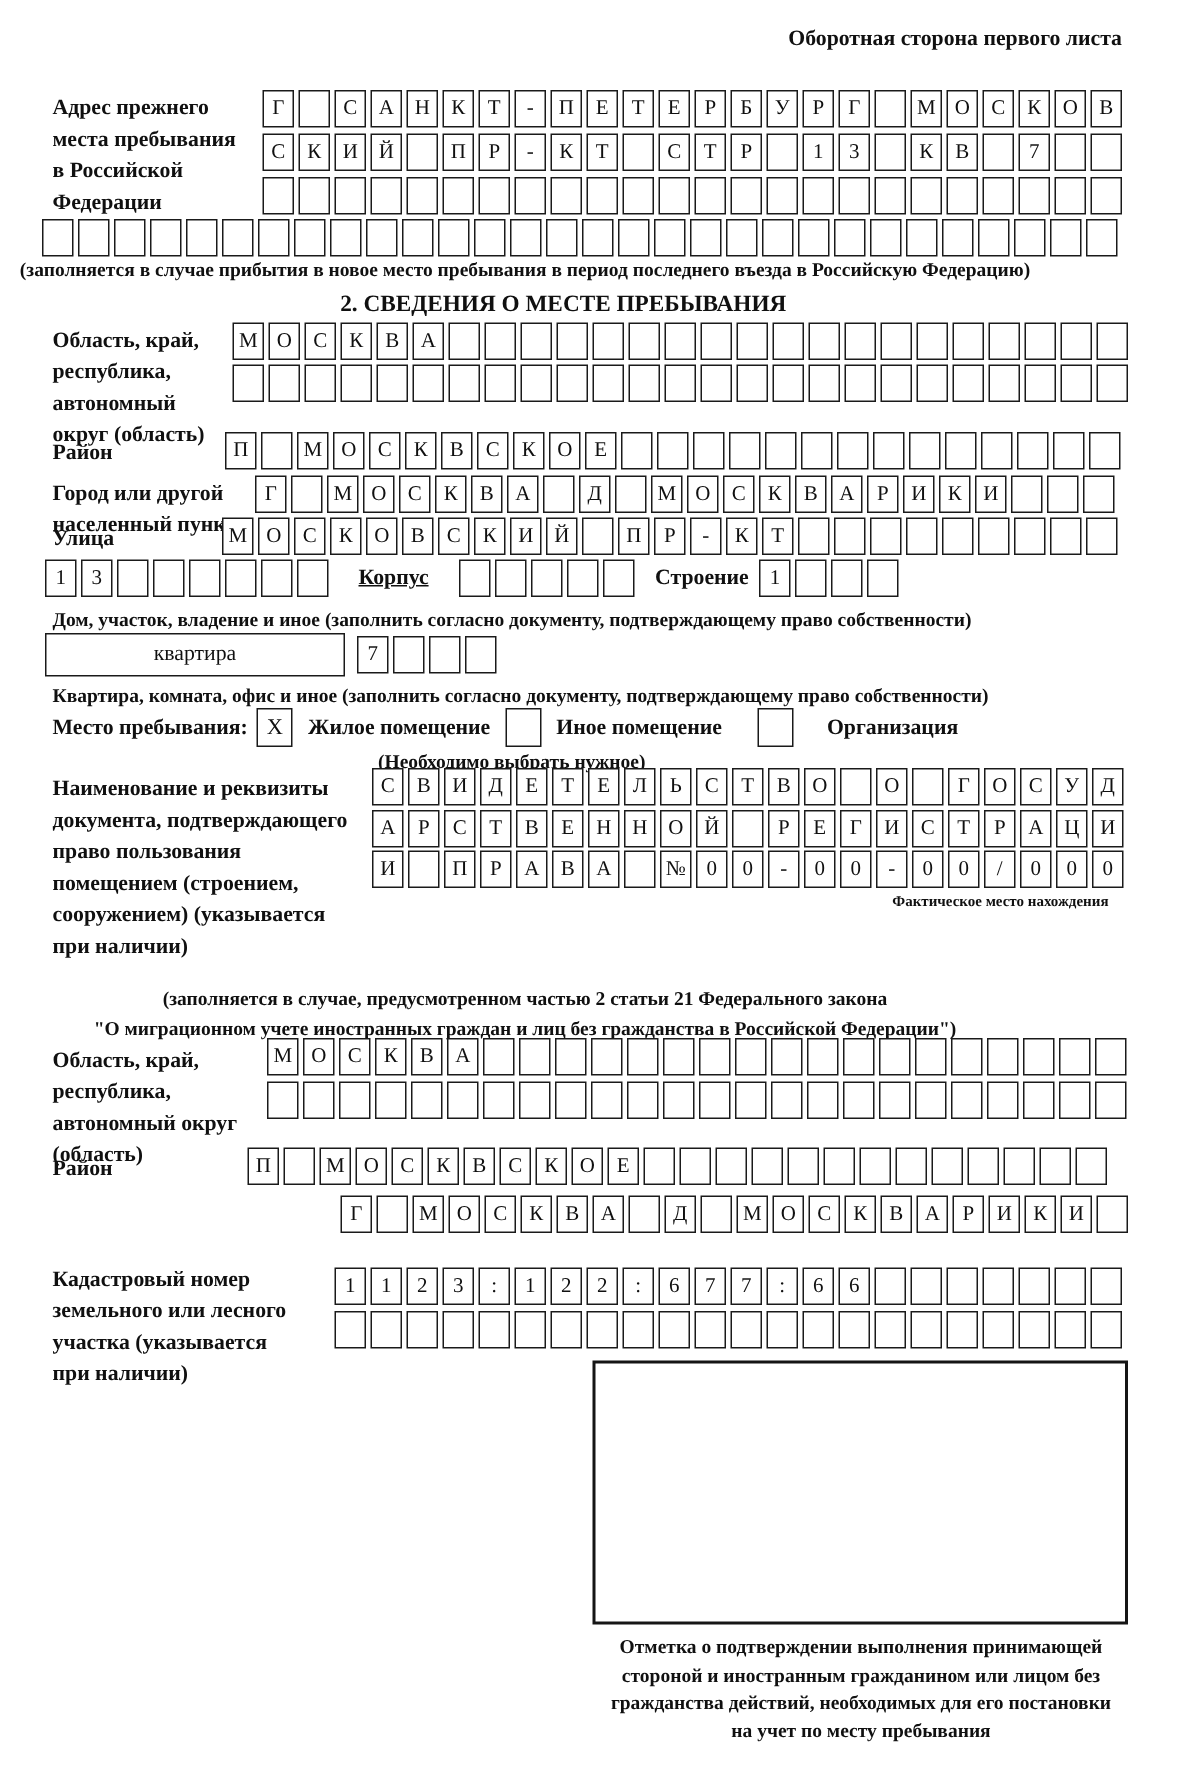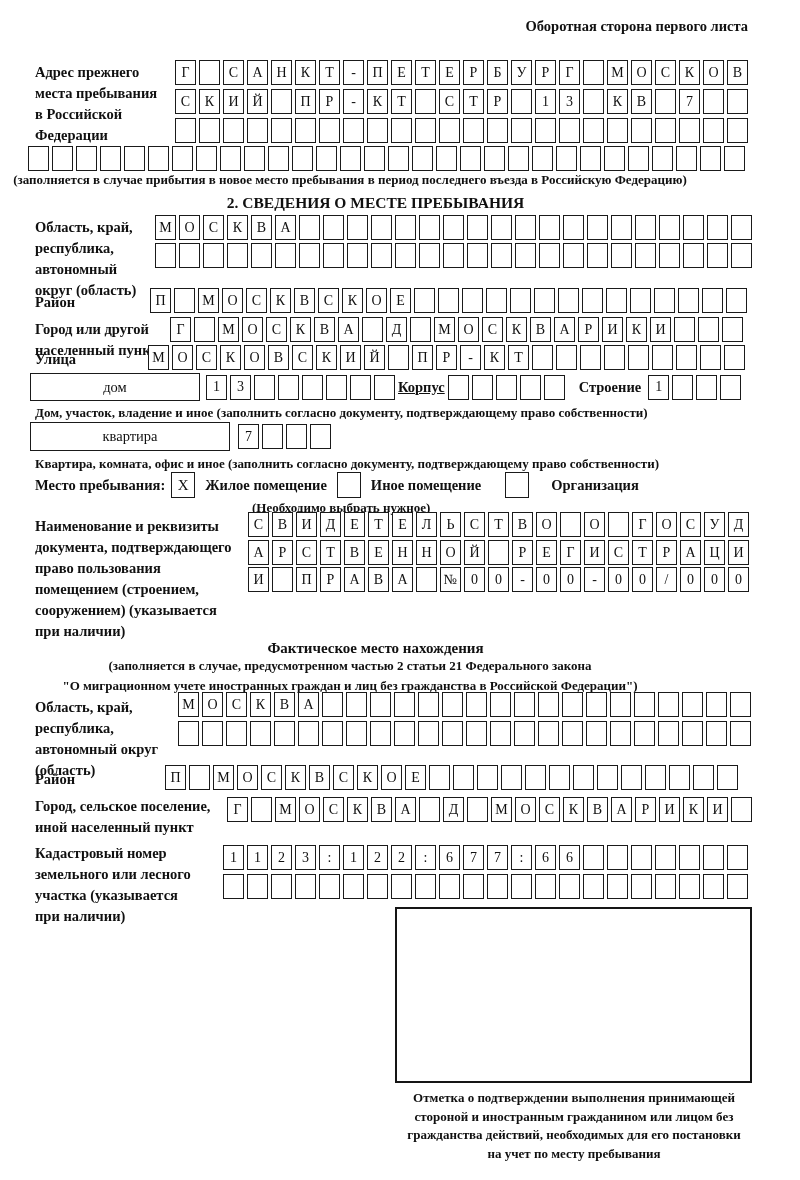--- a/index.html
+++ b/index.html
@@ -287,32 +287,31 @@
       <span class="cell"></span>
       <span class="cell"></span>
       <span class="cell"></span>
       <span class="cell"></span>
       <span class="cell"></span>
       <span class="cell"></span>
       <span class="cell"></span>
     </div>
 
   <div class="abs inline-row" style="left:30px; top:373px;">
-    <div class="wbox" style="width:170px; height:28px; margin-right:6px;">дом</div>
     <div class="cells">
         <span class="cell">1</span>
         <span class="cell">3</span>
         <span class="cell"></span>
         <span class="cell"></span>
         <span class="cell"></span>
         <span class="cell"></span>
         <span class="cell"></span>
         <span class="cell"></span>
       </div>
-    <div class="lbl" style="margin:0 3px;text-decoration:underline;">Корпус</div>
+    <div class="lbl" style="margin:0 20px;text-decoration:underline;">Корпус</div>
     <div class="cells">
         <span class="cell"></span>
         <span class="cell"></span>
         <span class="cell"></span>
         <span class="cell"></span>
         <span class="cell"></span>
       </div>
     <div class="lbl" style="margin:0 7px 0 14px;">Строение</div>
     <div class="cells">
         <span class="cell">1</span>
@@ -414,21 +413,21 @@
       <span class="cell">0</span>
       <span class="cell">-</span>
       <span class="cell">0</span>
       <span class="cell">0</span>
       <span class="cell">/</span>
       <span class="cell">0</span>
       <span class="cell">0</span>
       <span class="cell">0</span>
     </div>
 
-  <div class="abs title" style="top:640px; font-size:15px;">Фактическое место нахождения</div>
+  <div class="abs title" style="top:596px; font-size:10px;text-align:right;">Фактическое место нахождения</div>
   <div class="abs note center" style="top:658px;">(заполняется в случае, предусмотренном частью 2 статьи 21 Федерального закона</div>
   <div class="abs note center" style="top:678px;">"О миграционном учете иностранных граждан и лиц без гражданства в Российской Федерации")</div>
 
   <div class="abs lbl" style="left:35px; top:697px; width:142px;">Область, край,
 республика,
 автономный округ
 (область)</div>
   <div class="abs cells" style="left:178px; top:692px;">
       <span class="cell">М</span>
       <span class="cell">О</span>
@@ -503,22 +502,20 @@
       <span class="cell"></span>
       <span class="cell"></span>
       <span class="cell"></span>
       <span class="cell"></span>
       <span class="cell"></span>
       <span class="cell"></span>
       <span class="cell"></span>
       <span class="cell"></span>
     </div>
 
-  <div class="abs lbl" style="left:35px; top:796px; width:195px;">Город, сельское поселение,
-иной населенный пункт</div>
   <div class="abs cells" style="left:227px; top:797px;">
       <span class="cell">Г</span>
       <span class="cell"></span>
       <span class="cell">М</span>
       <span class="cell">О</span>
       <span class="cell">С</span>
       <span class="cell">К</span>
       <span class="cell">В</span>
       <span class="cell">А</span>
       <span class="cell"></span>

